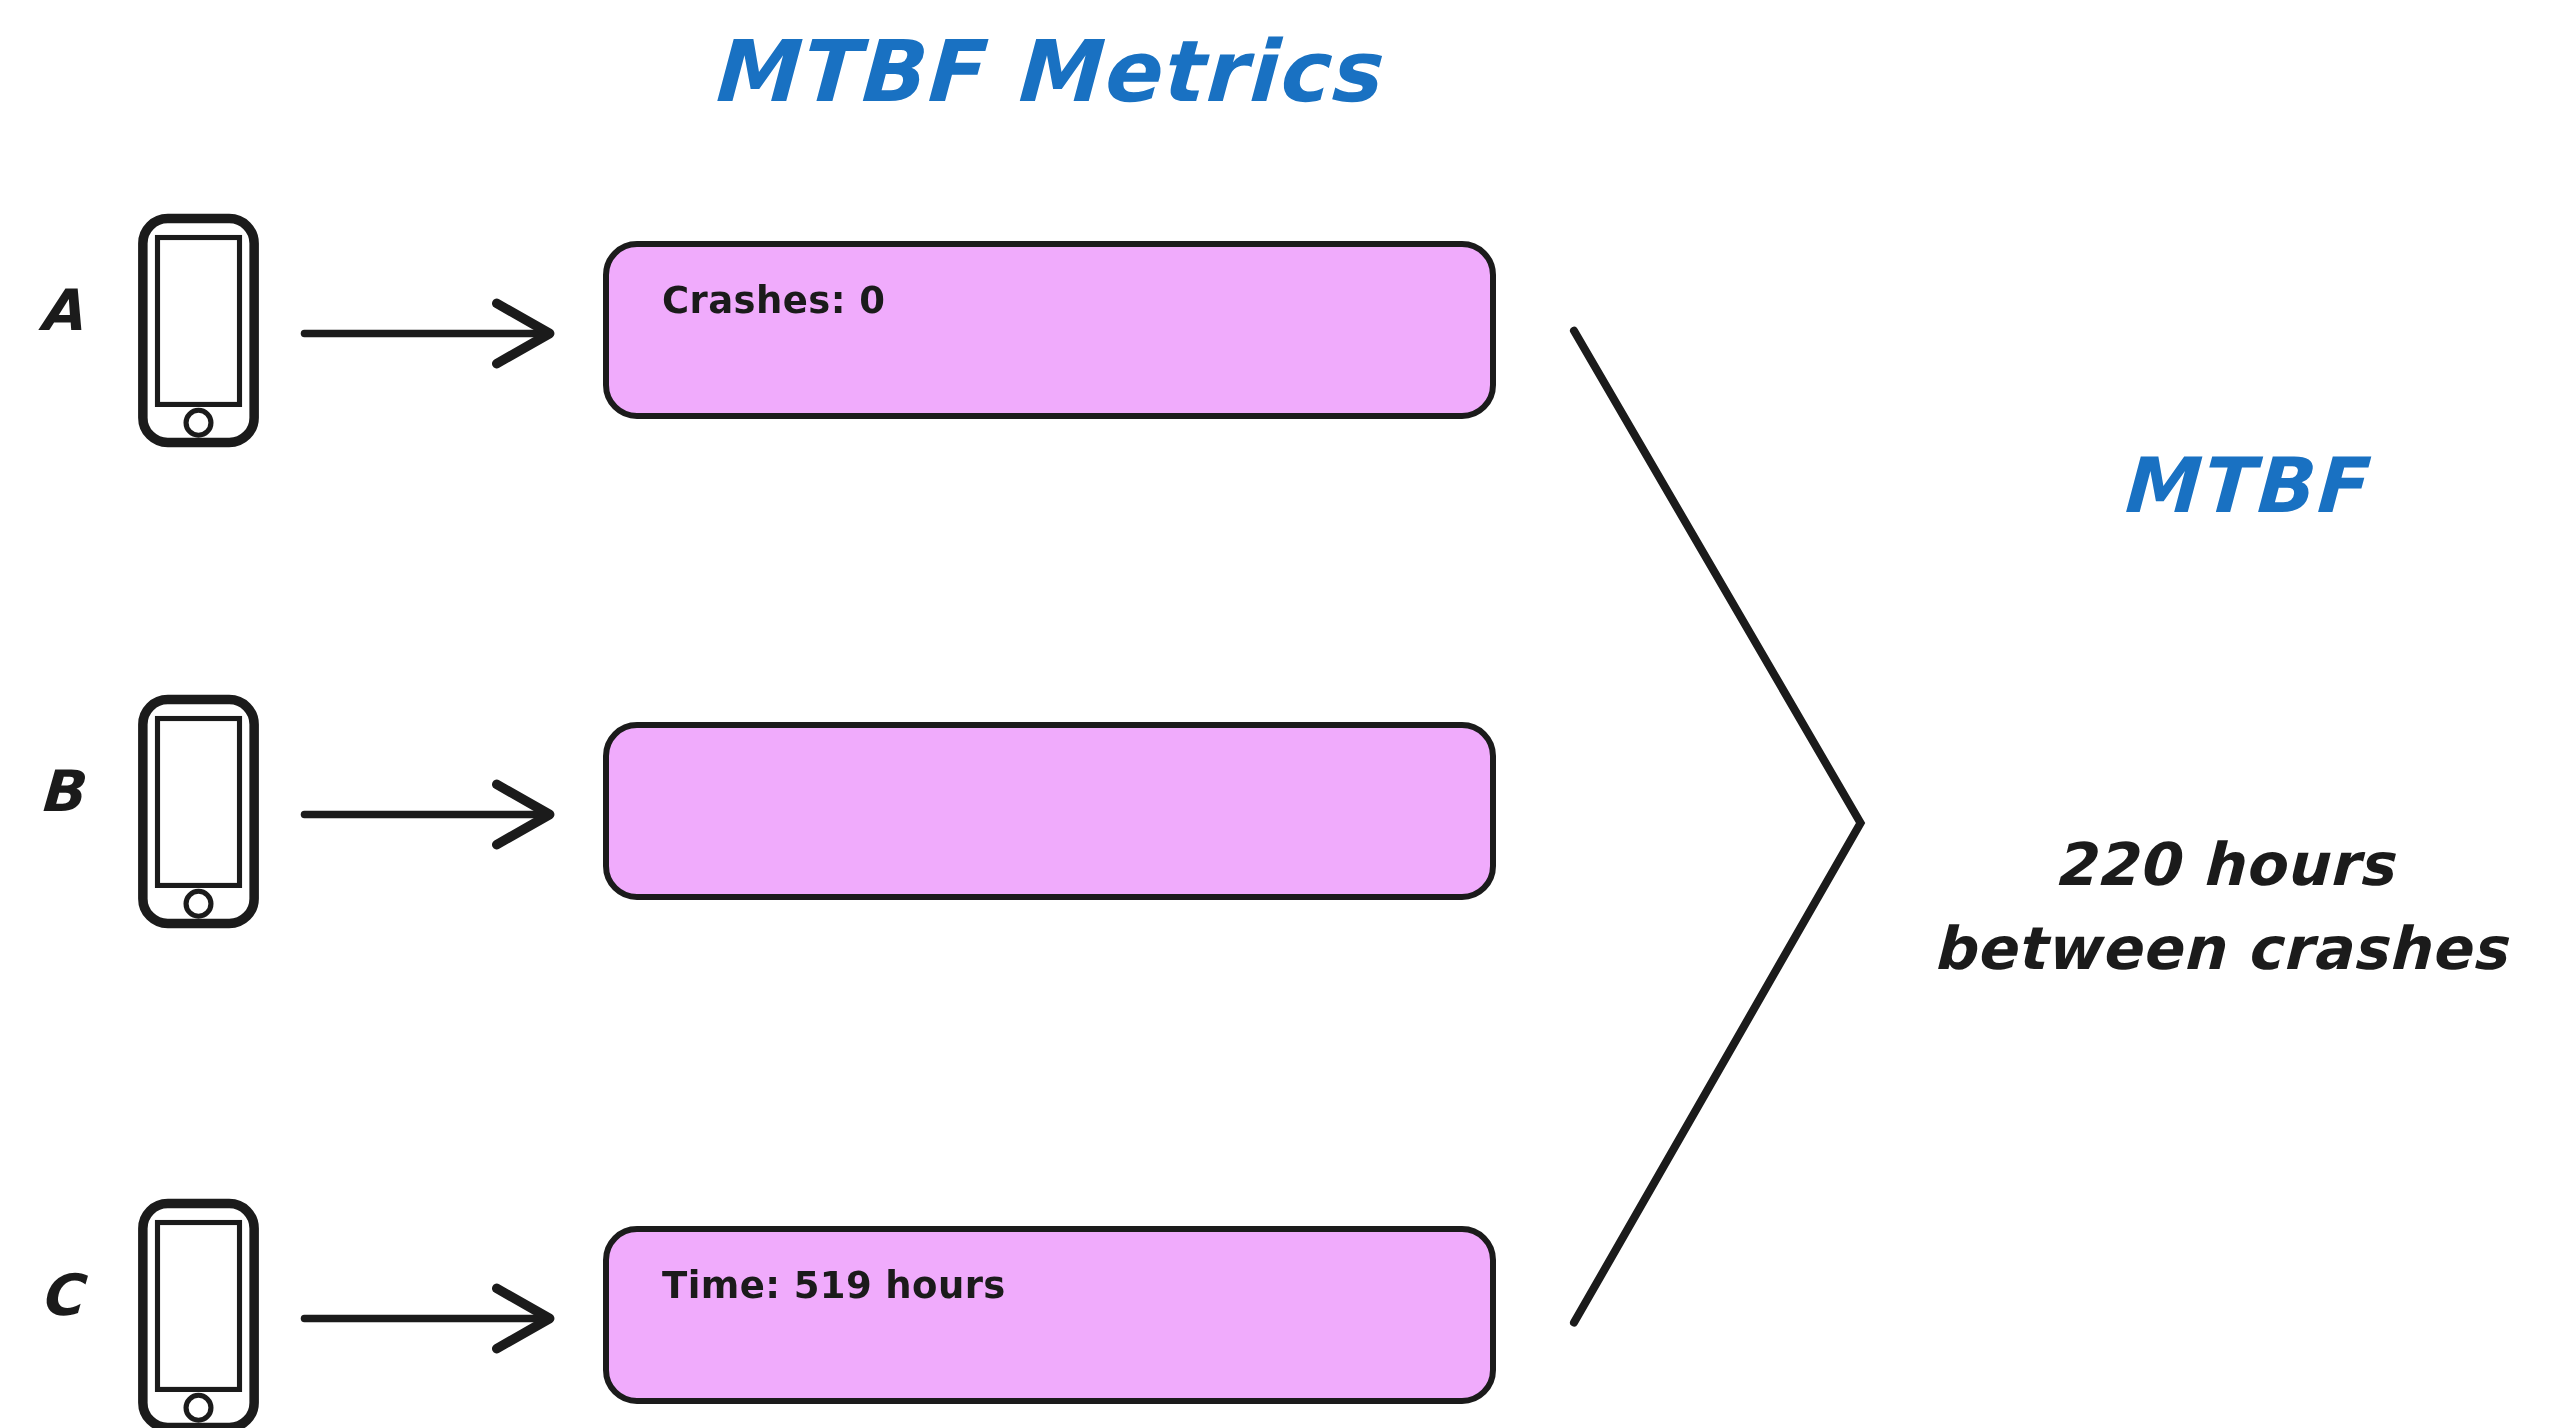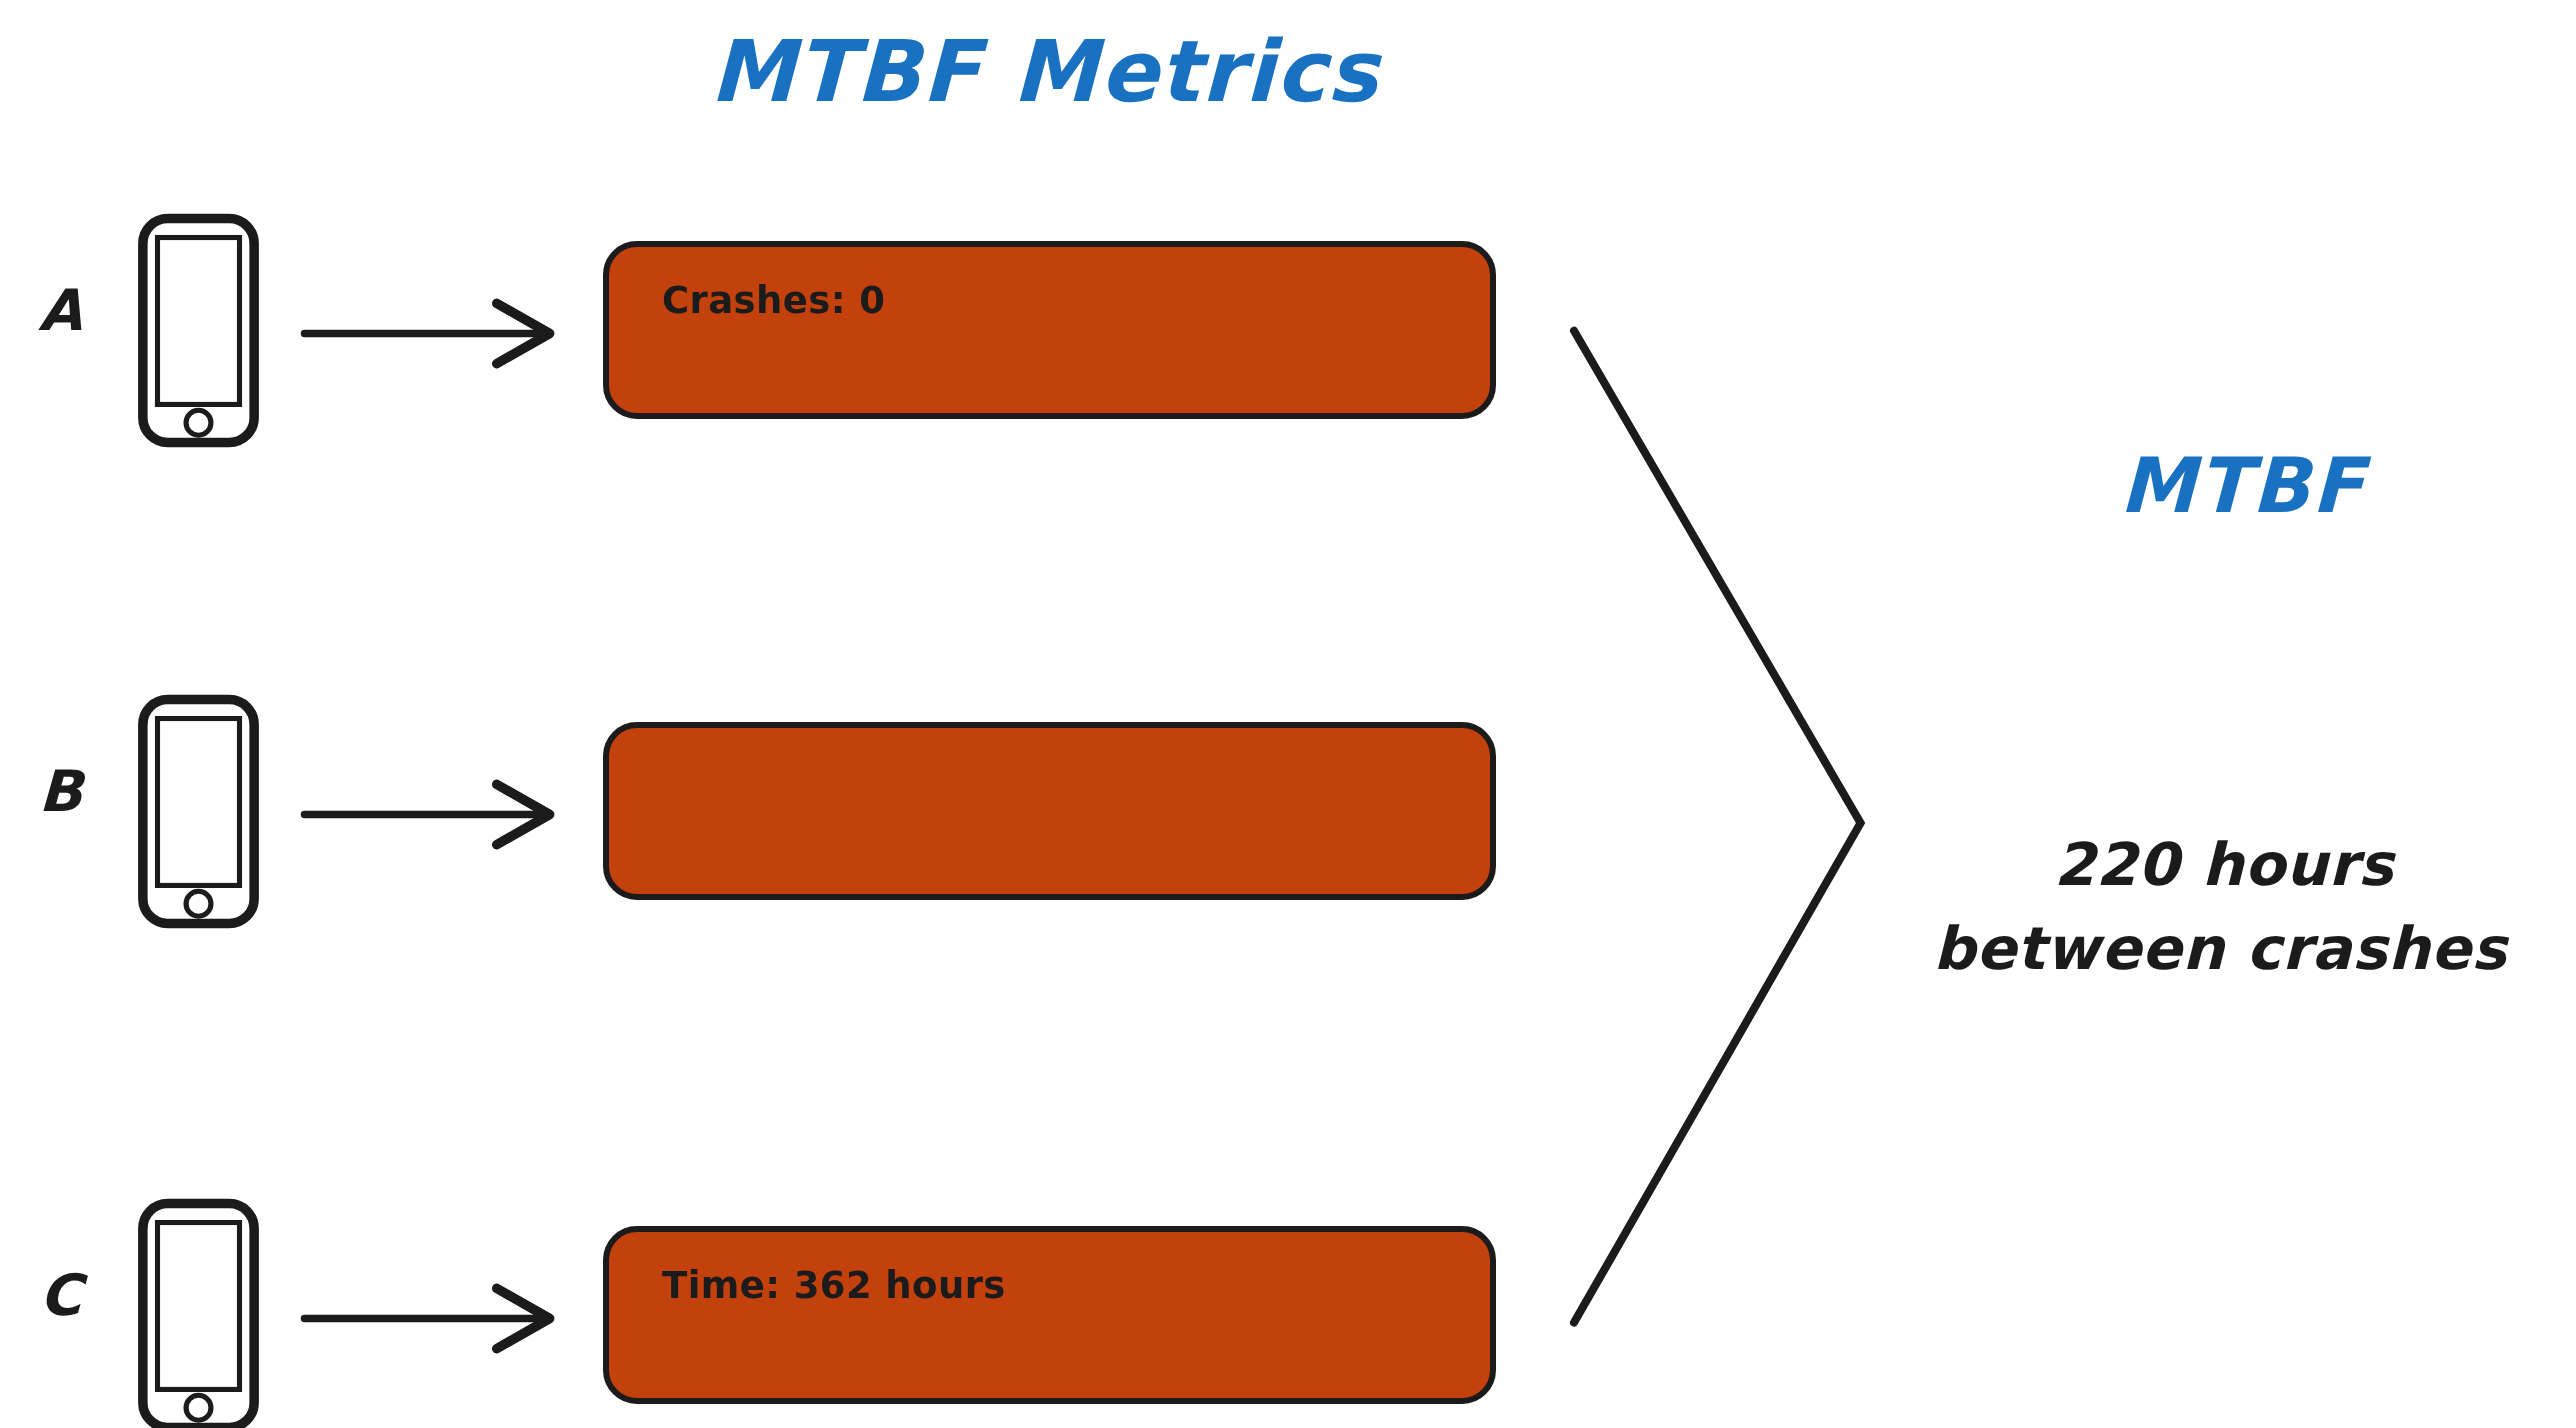--- a/index.html
+++ b/index.html
@@ -75,21 +75,21 @@
     height: 81px;
   }
   .metric-box {
     position: absolute;
     left: 603px;
     top: 35px;
     width: 893px;
     height: 178px;
     border: 6.6px solid #1b1b1b;
     border-radius: 34px;
-    background: #c2410c;
+    background: #f0abfc;
     box-sizing: border-box;
   }
   .metric-box .lines {
     position: absolute;
     left: 53px;
     top: 28px;
     font-size: 37px;
     line-height: 1.38;
     color: #1b1b1b;
     font-weight: 600;
@@ -208,21 +208,21 @@
 
     <div class="arrow-wrap">
       <svg viewBox="0 0 350 110" width="257" height="81" aria-hidden="true">
         <line x1="6" y1="55" x2="336" y2="55" stroke="#1b1b1b" stroke-width="10" stroke-linecap="round"></line>
         <polyline points="268,14 340,55 268,96" fill="none" stroke="#1b1b1b" stroke-width="13" stroke-linecap="round" stroke-linejoin="round"></polyline>
       </svg>
     </div>
 
     <div class="metric-box">
       <div class="lines hand">
-        <div class="metric-line">Time: 362 hours</div>
+        <div class="metric-line">Time: 519 hours</div>
       </div>
     </div>
   </div>
 
   <div id="funnel">
     <svg viewBox="0 0 480 1440" width="353" height="1058" aria-hidden="true">
       <polyline points="42,50 432,720 42,1400" fill="none" stroke="#1b1b1b" stroke-width="11" stroke-linecap="round" stroke-linejoin="miter"></polyline>
     </svg>
   </div>
 

